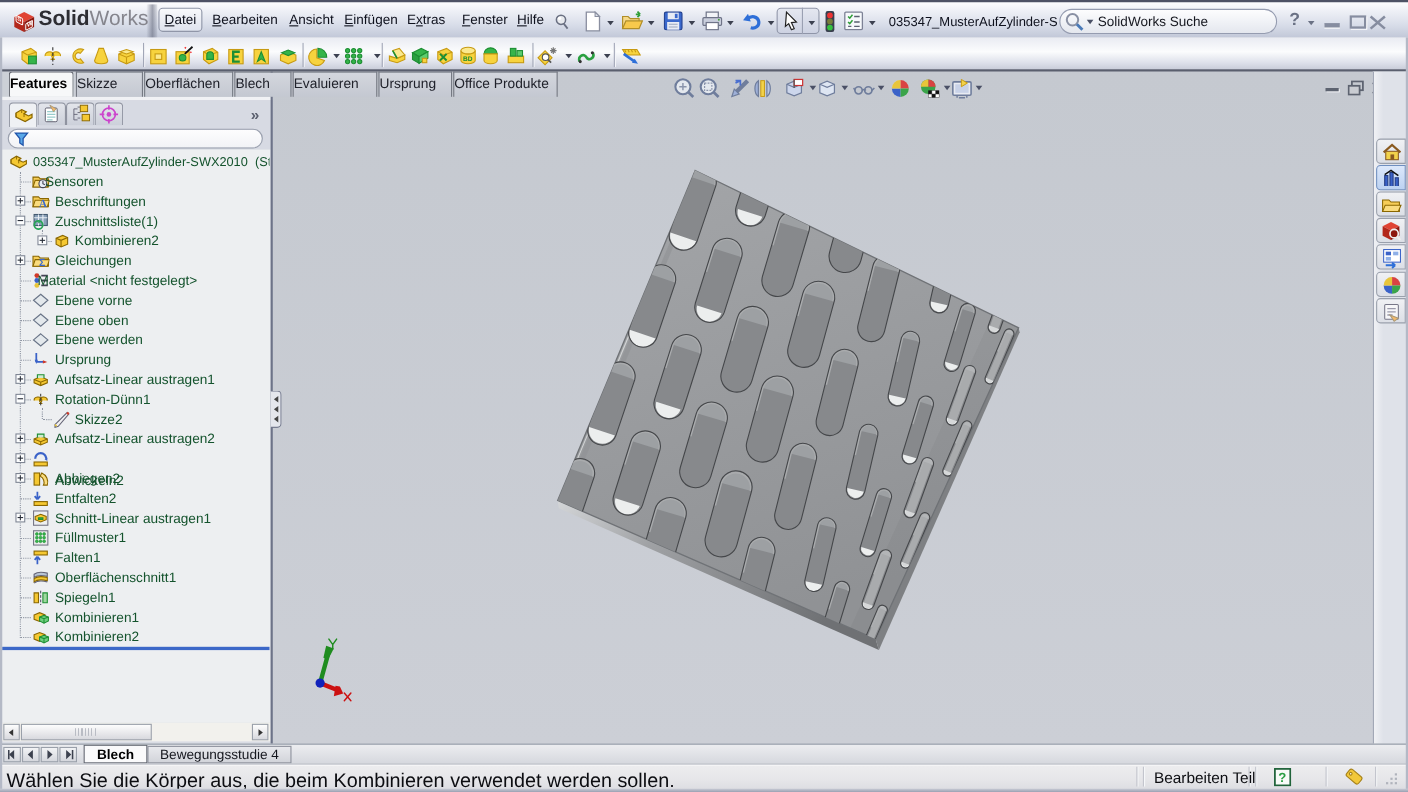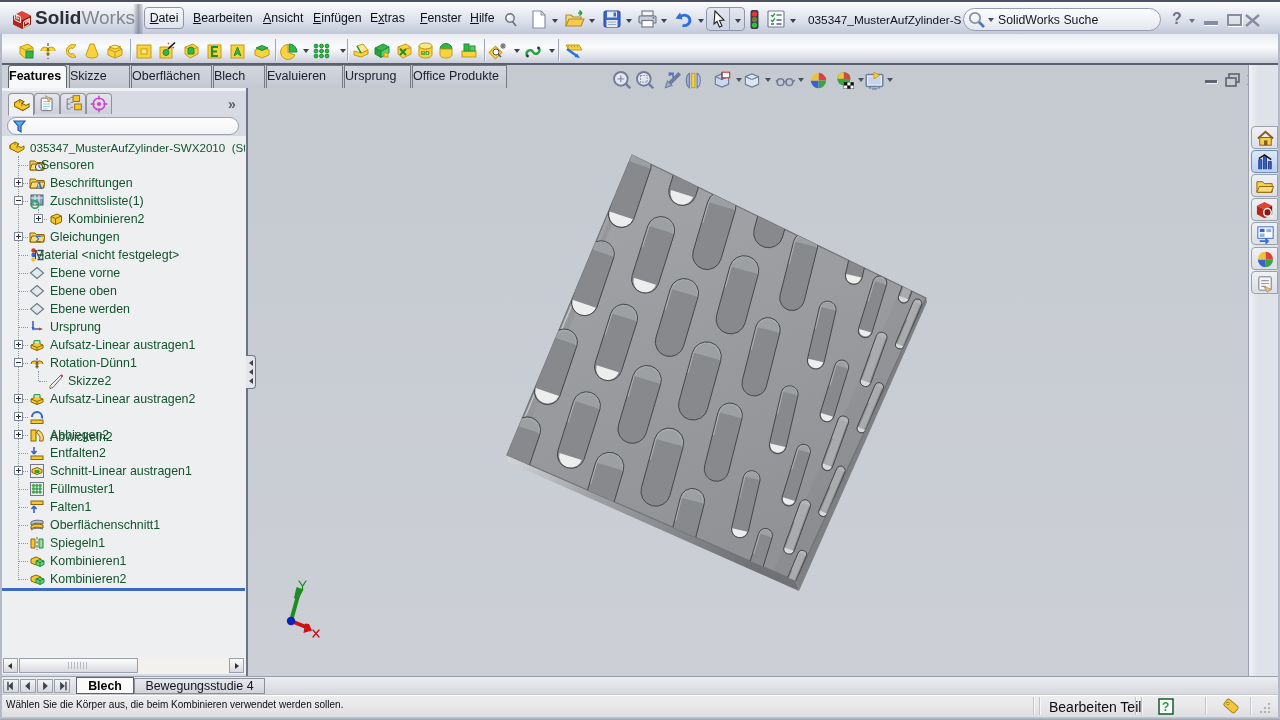--- a/index.html
+++ b/index.html
@@ -859,21 +859,21 @@
 <svg class="abs" style="left:37px;top:679px" width="16" height="14" viewBox="0 0 16 15">
     <path d="M6 3 L11 7.5 L6 12 z" fill="#3c414e"></path>
   </svg>
 <span class="nvb" style="left:54px"></span>
 <svg class="abs" style="left:54px;top:679px" width="16" height="14" viewBox="0 0 16 15">
     <path d="M6 3 L11 7.5 L6 12 z M11.5 3 H13 v9 h-1.5 z" fill="#3c414e"></path>
   </svg>
 <span class="abs" style="left:76px;top:677px;width:58px;height:17px;background:#fafafb;border:1px solid #60646f;font-size:12.4px;font-weight:bold;text-align:center;line-height:16px">Blech</span>
 <span class="abs" style="left:134px;top:678px;width:131px;height:16px;background:linear-gradient(#e8e9ed,#d2d4da);border:1px solid #8c909b;font-size:12.4px;color:#14161d;text-align:center;line-height:15px">Bewegungsstudie 4</span>
 <div class="abs" id="stat"></div>
-<span class="abs" style="left:6px;top:699px;font-size:10px;color:#0c0d11">Wählen Sie die Körper aus, die beim Kombinieren verwendet werden sollen.</span>
+<span class="abs" style="left:6px;top:699px;font-size:18px;color:#0c0d11">Wählen Sie die Körper aus, die beim Kombinieren verwendet werden sollen.</span>
 <span class="ssep" style="left:1033px"></span>
 <span class="ssep" style="left:1039px"></span>
 <span class="ssep" style="left:1135px"></span>
 <span class="ssep" style="left:1141px"></span>
 <span class="ssep" style="left:1205px"></span>
 <span class="ssep" style="left:1250px"></span>
 <span class="abs" style="left:1049px;top:699px;font-size:14px;color:#0c0d11">Bearbeiten Teil</span>
 <svg class="abs" style="left:1158px;top:698px" width="16" height="17" viewBox="0 0 16 17">
 <rect x="1" y="1" width="14" height="15" fill="#f8fbf8" stroke="#20633a" stroke-width="1.6"></rect>
 <text x="4" y="13" font-size="12" font-weight="bold" fill="#2a9e43">?</text>

